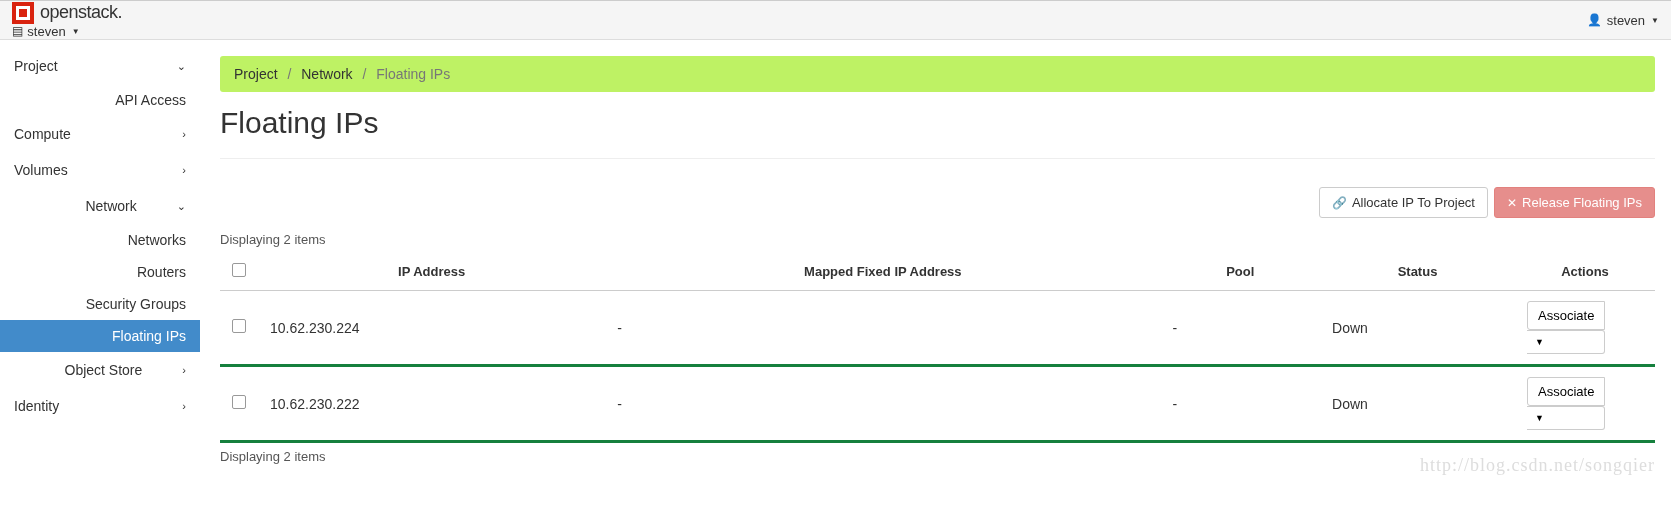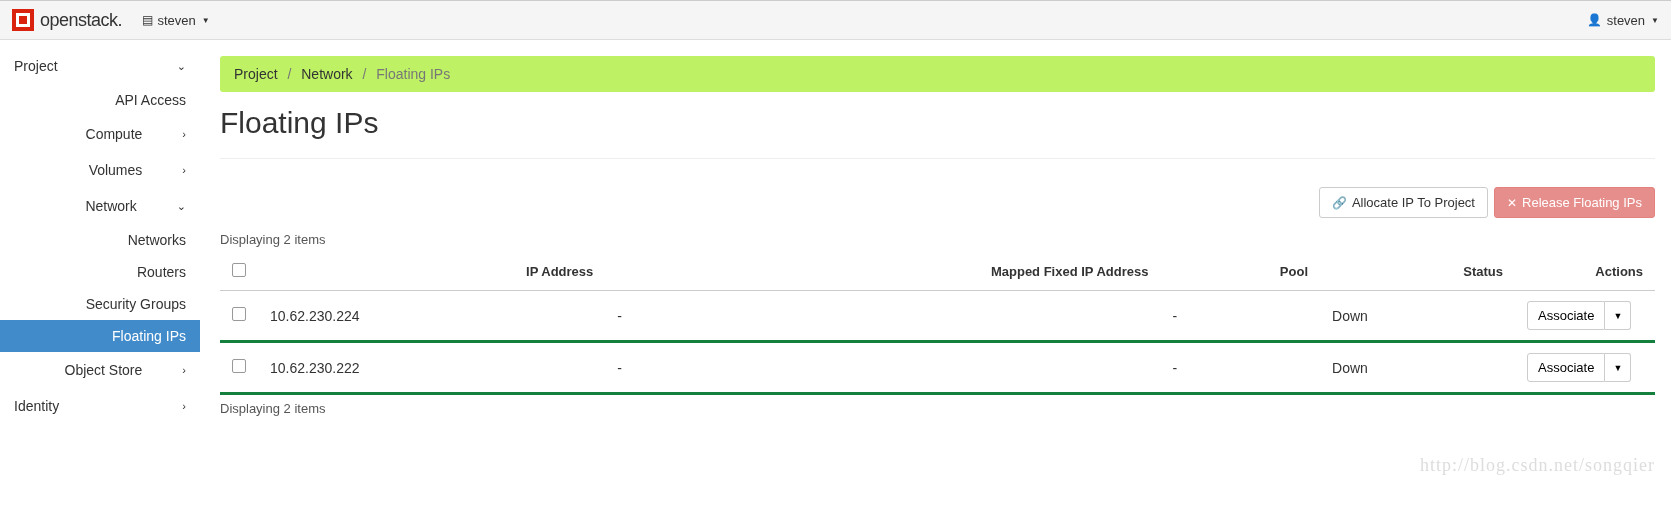--- a/index.html
+++ b/index.html
@@ -1,19 +1,19 @@
 <!DOCTYPE html>
 <html><head>
   <meta charset="utf-8">
   <style>
     * { box-sizing: border-box; margin: 0; padding: 0; }
     body { font-family: "Helvetica Neue", Helvetica, Arial, sans-serif; font-size: 14px; color: #333; background: #fff; }
     
     .topbar { background: #f5f5f5; border-bottom: 1px solid #ddd; border-top: 1px solid #ccc; height: 40px; display: flex; align-items: center; padding: 0 12px; justify-content: space-between; }
-    .topbar-left { display: flex; align-items: center; }
+    .topbar-left { display: flex; align-items: flex-start; flex-direction: column; }
     .logo { display: flex; align-items: center; gap: 6px; font-size: 18px; font-weight: 400; color: #333; margin-right: 20px; }
     .logo-mark { width: 22px; height: 22px; background: #d9230f; position: relative; display: inline-block; }
     .logo-mark::before { content: ''; position: absolute; top: 4px; left: 4px; right: 4px; bottom: 4px; background: #fff; }
     .logo-mark::after { content: ''; position: absolute; top: 7px; left: 7px; right: 7px; bottom: 7px; background: #d9230f; }
     .logo-text { letter-spacing: -0.5px; }
     .project-selector { display: flex; align-items: center; gap: 4px; font-size: 13px; color: #333; cursor: pointer; }
     .project-selector .icon-box { font-size: 12px; }
     .user-menu { display: flex; align-items: center; gap: 4px; font-size: 13px; color: #333; cursor: pointer; }
     .caret { font-size: 8px; margin-left: 2px; }
     .user-icon { font-size: 12px; }
@@ -37,27 +37,27 @@
     
     .action-row { display: flex; justify-content: flex-end; gap: 6px; margin-bottom: 14px; }
     .btn { display: inline-flex; align-items: center; gap: 5px; padding: 7px 12px; border: 1px solid #ccc; background: #fff; border-radius: 3px; font-size: 13px; cursor: pointer; color: #333; }
     .btn-danger { background: #d9534f; color: #fff; border-color: #d43f3a; }
     .btn-danger.disabled { opacity: 0.65; cursor: not-allowed; }
     .btn-icon { font-size: 12px; }
     
     .display-count { font-size: 13px; color: #555; margin-bottom: 6px; margin-top: 6px; }
     
     .datatable { width: 100%; border-collapse: collapse; }
-    .datatable th { text-align: right; font-weight: 600; font-size: 13px; padding: 10px 12px; border-bottom: 1px solid #ccc; color: #333; }
+    .datatable th { text-align: center; font-weight: 600; font-size: 13px; padding: 10px 12px; border-bottom: 1px solid #ccc; color: #333; }
     .datatable td { padding: 10px 12px; border-bottom: 3px solid #15803d; font-size: 14px; color: #333; vertical-align: middle; }
     .datatable .checkbox-cell { width: 38px; }
     .datatable .actions-cell { text-align: left; width: 140px; }
     .checkbox { width: 14px; height: 14px; border: 1px solid #999; border-radius: 2px; display: inline-block; cursor: pointer; }
     
-    .btn-split { display: inline-flex; }
+    .btn-split { display: inline-flex; flex-direction: column; }
     .btn-split .btn-main { border: 1px solid #ccc; background: #fff; padding: 6px 10px; border-radius: 3px 0 0 3px; font-size: 13px; cursor: pointer; }
     .btn-split .btn-caret { border: 1px solid #ccc; border-left: none; background: #fff; padding: 6px 8px; border-radius: 0 3px 3px 0; font-size: 9px; cursor: pointer; display: flex; align-items: center; }
     
     .watermark { position: fixed; bottom: 32px; right: 16px; color: #ddd; font-size: 18px; font-family: Georgia, serif; letter-spacing: 1px; pointer-events: none; }
   </style>
 </head>
 <body>
 
 <div class="topbar">
   <div class="topbar-left">
@@ -81,25 +81,25 @@
 <div class="main-wrap">
   <div class="sidebar">
     <div class="nav-item top">
       <span>Project</span>
       <span class="chev">⌄</span>
     </div>
     <div class="nav-sub">
       <span>API Access</span>
     </div>
     <div class="nav-item">
-      <span style="flex:1;text-align:right;margin-right:40px;">Compute</span>
-      <span class="chev">›</span>
-    </div>
-    <div class="nav-item">
-      <span style="flex:1;text-align:right;margin-right:40px;">Volumes</span>
+      <span style="flex:1;margin-right:40px;">Compute</span>
+      <span class="chev">›</span>
+    </div>
+    <div class="nav-item">
+      <span style="flex:1;margin-right:40px;">Volumes</span>
       <span class="chev">›</span>
     </div>
     <div class="nav-item">
       <span style="flex:1;text-align:right;margin-right:40px;">Network</span>
       <span class="chev">⌄</span>
     </div>
     <div class="nav-sub">
       <span>Networks</span>
     </div>
     <div class="nav-sub">

